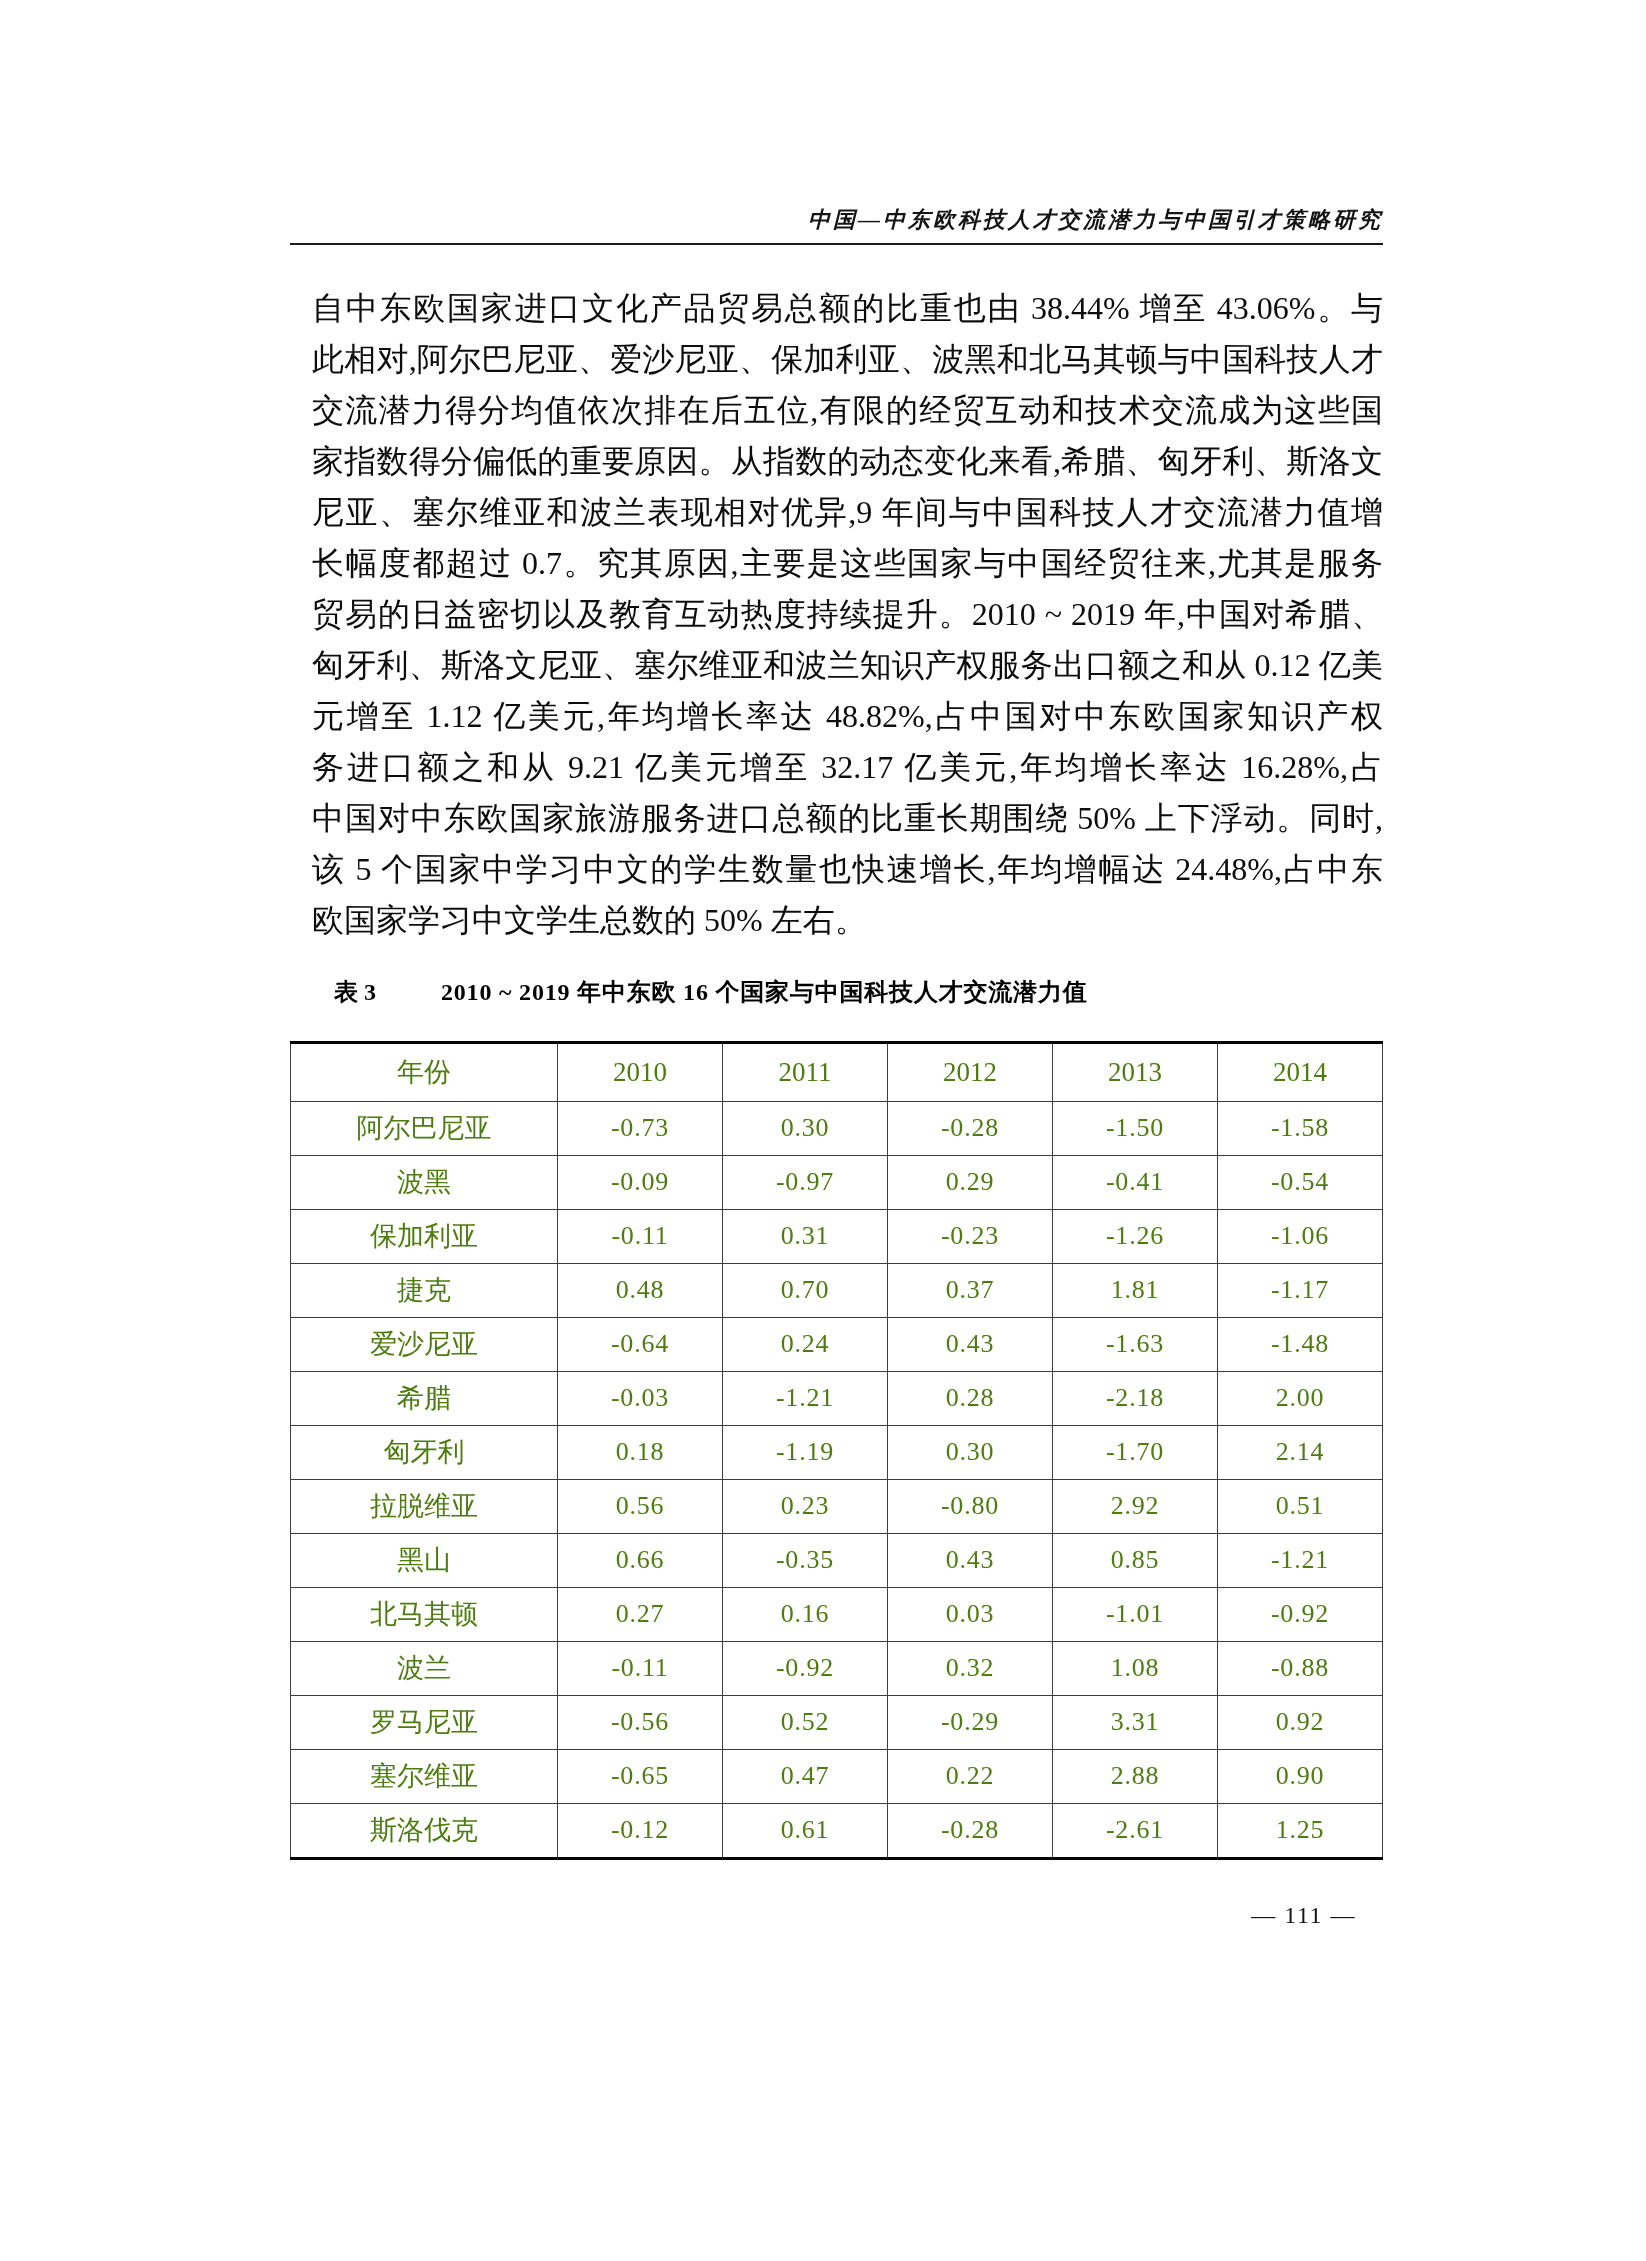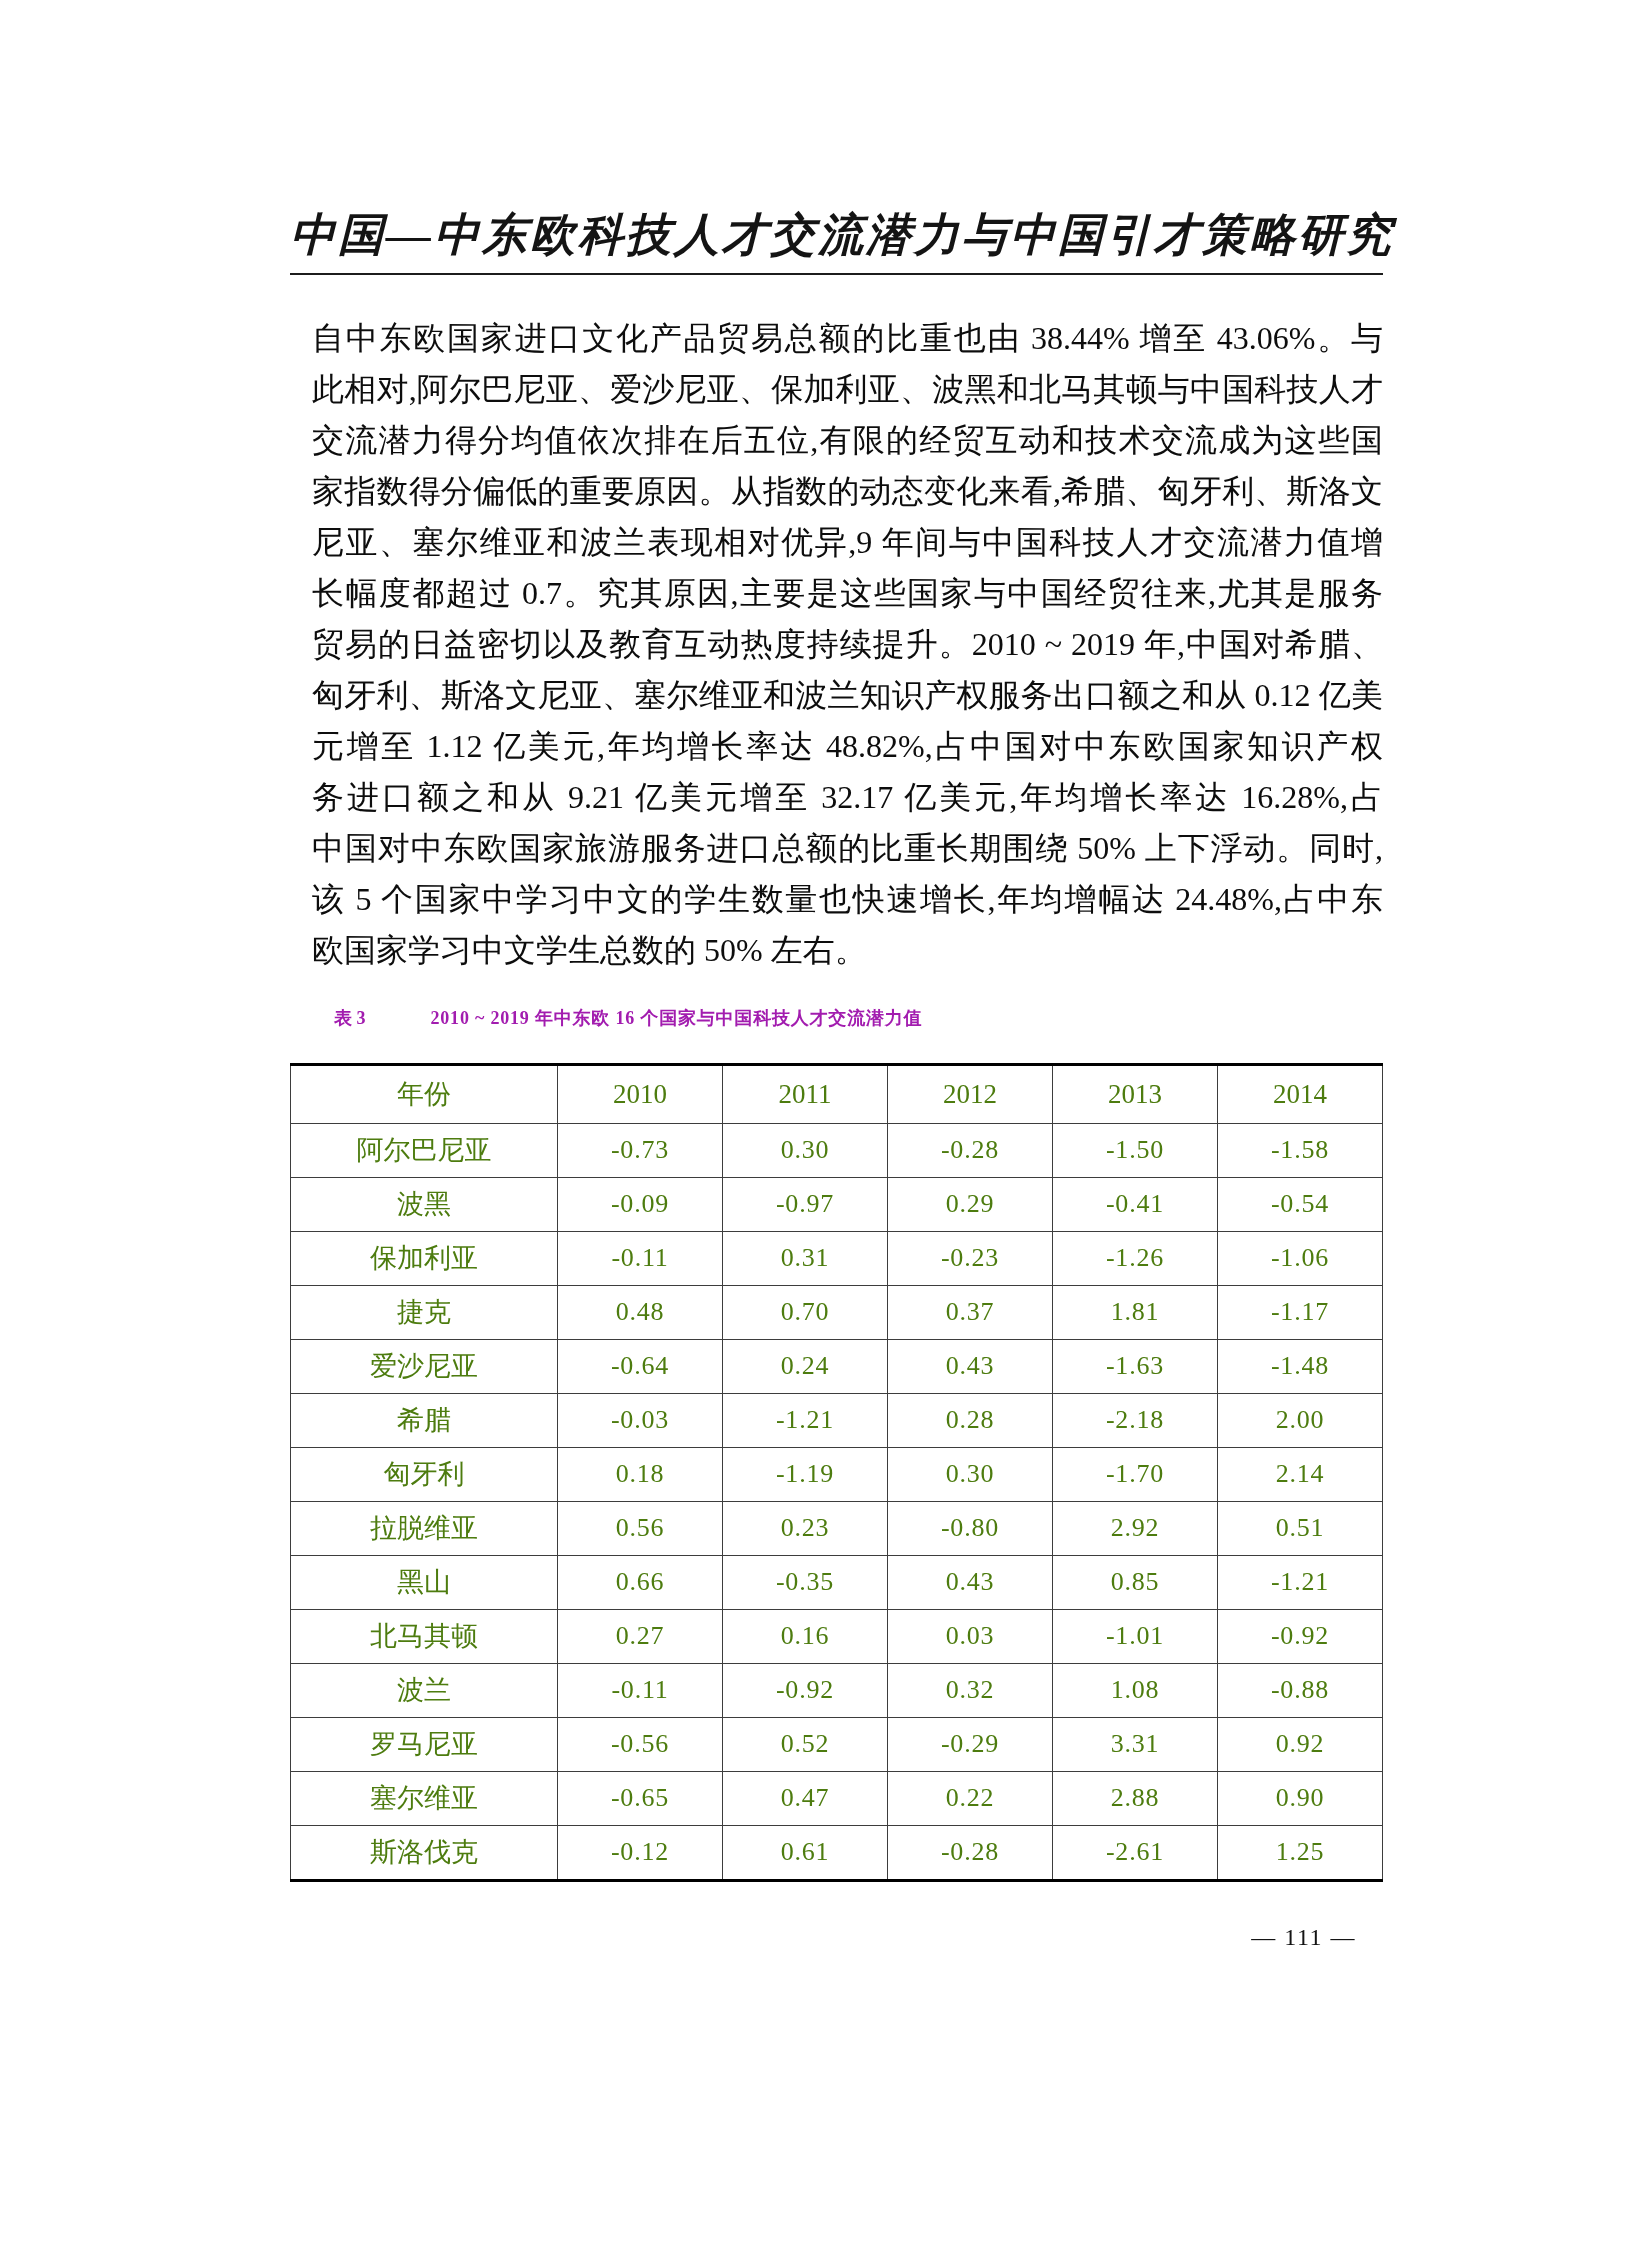--- a/index.html
+++ b/index.html
@@ -6,35 +6,35 @@
   .page{
     width:1647px;height:2261px;background:#ffffff;position:relative;
     font-family:"Liberation Serif","DejaVu Serif",serif;color:#111;
     overflow:hidden;margin:0 auto;
   }
   .content{margin-left:290px;margin-right:263px;width:1093px;}
 
   
   .running-head{
     padding-top:205px;text-align:right;font-style:italic;font-weight:bold;
-    font-size:45px;letter-spacing:3px;color:#141414;white-space:nowrap;
+    font-size:22px;letter-spacing:3px;color:#141414;white-space:nowrap;
   }
   .head-rule{border:none;border-top:2.3px solid #1c1c1c;margin:7.5px 0 0 0;}
 
   
   .paragraph{margin-top:38px;font-size:32px;line-height:51px;color:#0d0d0d;}
   .pline{
     text-align:justify;text-align-last:justify;white-space:nowrap;
     height:51px;overflow:hidden;margin-left:22px;
   }
   .pline:last-child{text-align-last:left;}
 
   
   .table-caption{
-    margin-top:30px;font-weight:bold;font-size:18px;color:#a21caf;
+    margin-top:30px;font-weight:bold;font-size:24px;color:#000000;
     display:flex;align-items:baseline;padding-left:44px;
   }
   .caption-label{margin-right:65px;white-space:nowrap;}
   .caption-title{white-space:nowrap;letter-spacing:0.8px;}
 
   
   table.potential{
     margin-top:33px;width:1093px;border-collapse:collapse;table-layout:fixed;
     border-top:3.8px solid #000;border-bottom:3.8px solid #000;
     font-size:27px;color:#4d7c0f;

